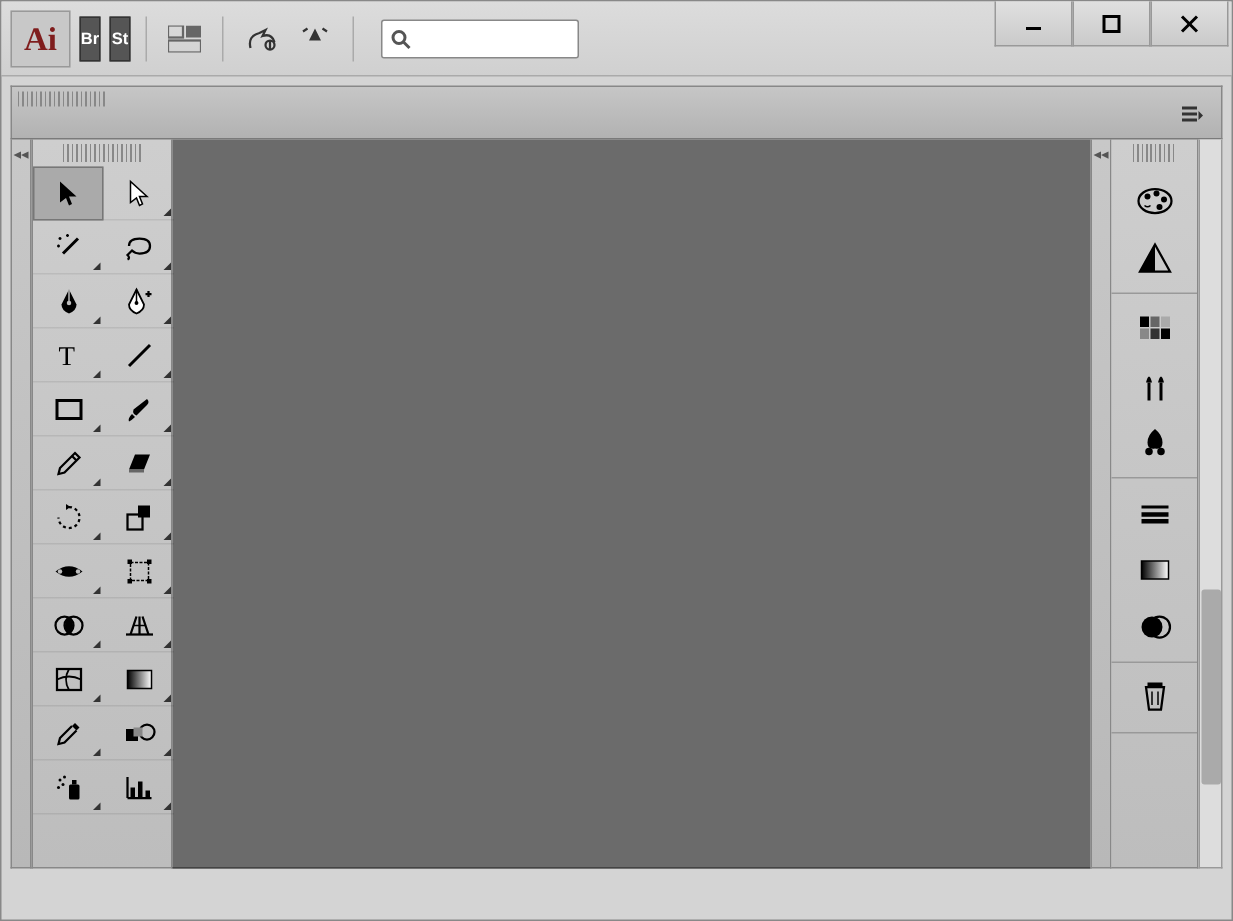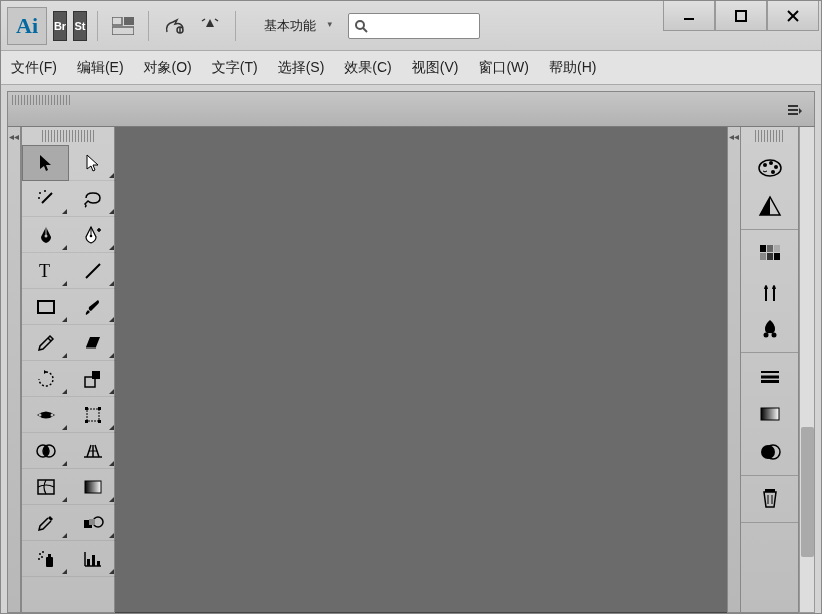--- a/index.html
+++ b/index.html
@@ -3,21 +3,21 @@
 <meta charset="utf-8">
 <style>
 * { box-sizing: border-box; margin: 0; padding: 0; }
 body { font-family: "Microsoft YaHei", sans-serif; font-size: 13px; background: #fff; overflow: hidden; }
 
 .window { width: 822px; height: 614px; background: #d4d4d4; border: 1px solid #888; position: relative; }
 
 
 .titlebar { height: 50px; background: linear-gradient(#dcdcdc,#d0d0d0); border-bottom: 1px solid #aaa; display: flex; align-items: center; padding: 0 6px; position: relative; }
 .titlebar .left { display: flex; align-items: center; gap: 6px; }
-.ai-logo { width: 40px; height: 38px; background: #c8c8c8; border: 1px solid #999; display: flex; align-items: center; justify-content: center; font-weight: bold; font-size: 22px; color: #0369a1; font-family: Georgia, serif; }
+.ai-logo { width: 40px; height: 38px; background: #c8c8c8; border: 1px solid #999; display: flex; align-items: center; justify-content: center; font-weight: bold; font-size: 22px; color: #7f1d1d; font-family: Georgia, serif; }
 .tb-btn { width: 14px; height: 30px; background: #555; border: 1px solid #333; display: flex; align-items: center; justify-content: center; color: #fff; font-size: 11px; font-weight: bold; }
 .tb-icon { width: 30px; height: 30px; display: flex; align-items: center; justify-content: center; color: #555; }
 .tb-sep { width: 1px; height: 30px; background: #aaa; margin: 0 4px; }
 .workspace { padding: 4px 18px; color: #222; position: relative; }
 .workspace::after { content: "▾"; position: absolute; right: 2px; top: 6px; font-size: 9px; color: #555; }
 .search-box { width: 132px; height: 26px; background: #fff; border: 1px solid #888; border-radius: 2px; display: flex; align-items: center; padding: 0 4px; margin-left: 8px; }
 .search-box svg { width: 16px; height: 16px; }
 .winctrl { position: absolute; right: 2px; top: 0; display: flex; }
 .winctrl .wc { width: 52px; height: 30px; background: linear-gradient(#e0e0e0,#cacaca); border: 1px solid #999; border-top: none; display: flex; align-items: center; justify-content: center; }
 
@@ -84,21 +84,20 @@
             <line x1="17" y1="9" x2="17" y2="15" stroke="#333" stroke-width="1.5"></line>
           </svg>
       </div>
       <div class="tb-icon">
         <svg width="20" height="18">
             <path d="M10 2 L6 10 L14 10 Z M8 12 L12 12" fill="#333"></path>
             <path d="M2 4 L5 2 M18 4 L15 2" stroke="#333" stroke-width="1.5"></path>
           </svg>
       </div>
       <div class="tb-sep"></div>
-      <div class="workspace">基本功能</div>
       <div class="search-box">
         <svg>
             <circle cx="7" cy="7" r="4" fill="none" stroke="#555" stroke-width="2"></circle>
             <line x1="10" y1="10" x2="14" y2="14" stroke="#555" stroke-width="2"></line>
           </svg>
       </div>
     </div>
     <div class="winctrl">
       <div class="wc">
           <svg width="14" height="14">
@@ -112,31 +111,20 @@
         </div>
       <div class="wc">
           <svg width="14" height="14">
             <line x1="2" y1="2" x2="12" y2="12" stroke="#000" stroke-width="2"></line>
             <line x1="12" y1="2" x2="2" y2="12" stroke="#000" stroke-width="2"></line>
           </svg>
         </div>
     </div>
   </div>
 
-  <div class="menubar">
-    <span>文件(F)</span>
-    <span>编辑(E)</span>
-    <span>对象(O)</span>
-    <span>文字(T)</span>
-    <span>选择(S)</span>
-    <span>效果(C)</span>
-    <span>视图(V)</span>
-    <span>窗口(W)</span>
-    <span>帮助(H)</span>
-  </div>
 
   <div class="controlbar">
     <div class="grip"></div>
     <div class="menu-icon">
       <svg width="14" height="12">
           <line x1="0" y1="2" x2="10" y2="2" stroke="#333" stroke-width="2"></line>
           <line x1="0" y1="6" x2="10" y2="6" stroke="#333" stroke-width="2"></line>
           <line x1="0" y1="10" x2="10" y2="10" stroke="#333" stroke-width="2"></line>
           <path d="M11 4 L14 7 L11 10" fill="#333"></path>
         </svg>

